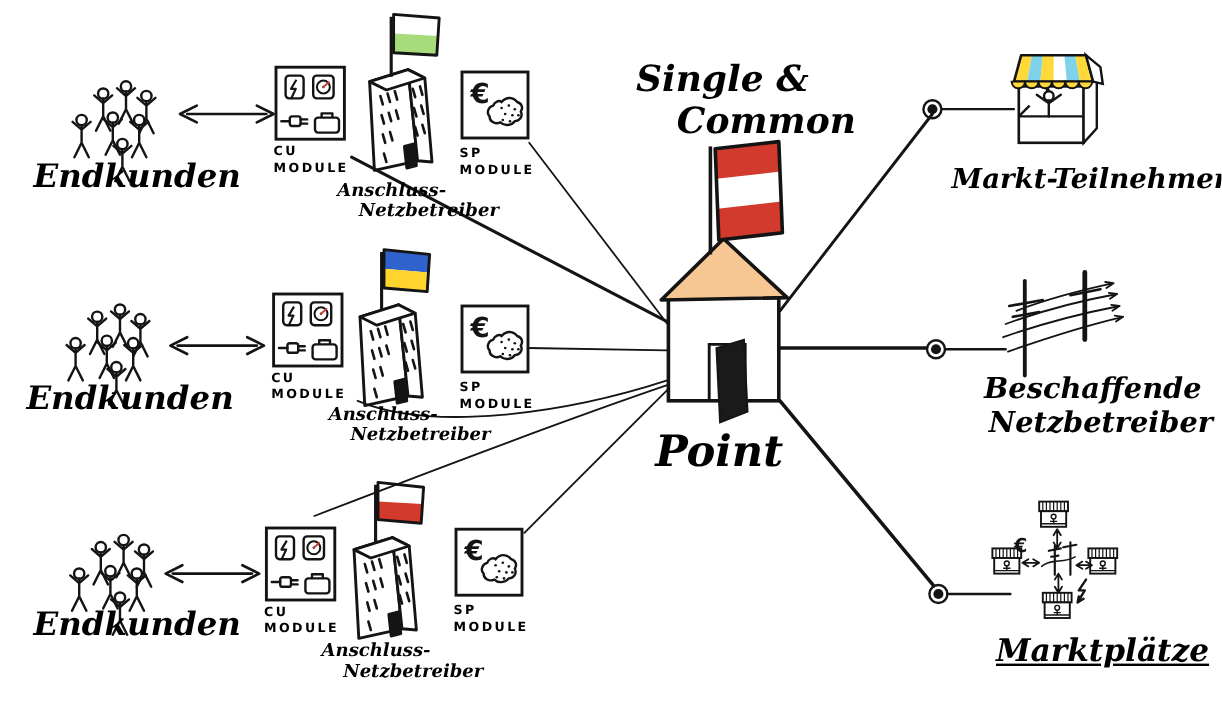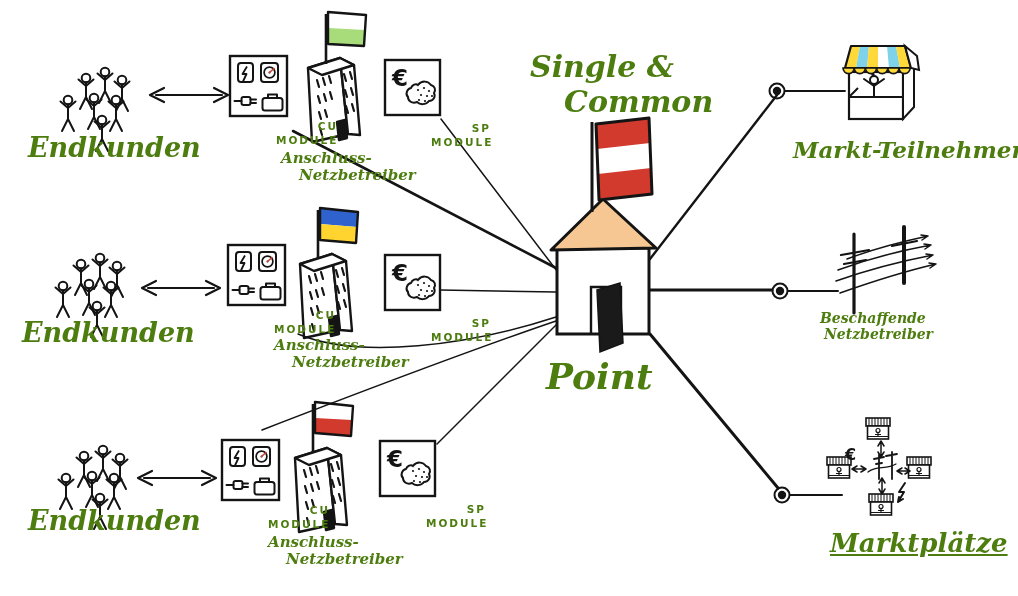--- a/index.html
+++ b/index.html
@@ -1,22 +1,22 @@
 <!DOCTYPE html>
 <html><head>
 <meta charset="utf-8">
 <style>
   html,body{margin:0;padding:0;background:#fff;}
   #stage{position:relative;width:1018px;height:596px;background:#fff;overflow:hidden;
          font-family:"DejaVu Serif",serif;color:#141414;}
   #art{position:absolute;left:0;top:0;}
-  .lbl{position:absolute;color:#4d7c0f;white-space:nowrap;}
+  .lbl{position:absolute;color:#000000;white-space:nowrap;}
   .hw{font-family:"DejaVu Serif",serif;font-style:italic;font-weight:700;}
   .mod{font-family:"DejaVu Sans",sans-serif;font-weight:700;font-size:10.5px;
-       letter-spacing:2px;line-height:1.35;text-align:right;margin-left:48px;}
+       letter-spacing:2px;line-height:1.35;text-align:left;}
   .hw2{line-height:1.15;}
   .ind{display:block;}
 </style>
 </head>
 <body>
 
 <div id="stage">
 
 <svg id="art" width="1018" height="596" viewBox="0 0 1018 596" xmlns="http://www.w3.org/2000/svg">
   <defs>
@@ -275,19 +275,19 @@
 
   <div class="lbl hw hw2" style="left:530px;top:50px;font-size:30px;">
     <span class="ind">Single &amp;</span>
     <span class="ind" style="margin-left:34px;">Common</span>
   </div>
   <div class="lbl hw hw2" style="left:546px;top:356px;font-size:36px;">
     <span class="ind">Point</span>
   </div>
 
   <div class="lbl hw" style="left:793px;top:136px;font-size:23px;">Markt-Teilnehmer</div>
-  <div class="lbl hw hw2" style="left:820px;top:310px;font-size:14px;">
+  <div class="lbl hw hw2" style="left:820px;top:310px;font-size:24px;">
     <span class="ind">Beschaffende</span>
     <span class="ind" style="margin-left:4px;">Netzbetreiber</span>
   </div>
   <div class="lbl hw" style="left:830px;top:528px;font-size:26px;text-decoration:underline;">Marktplätze</div>
 
 </div>
 
 </body></html>

